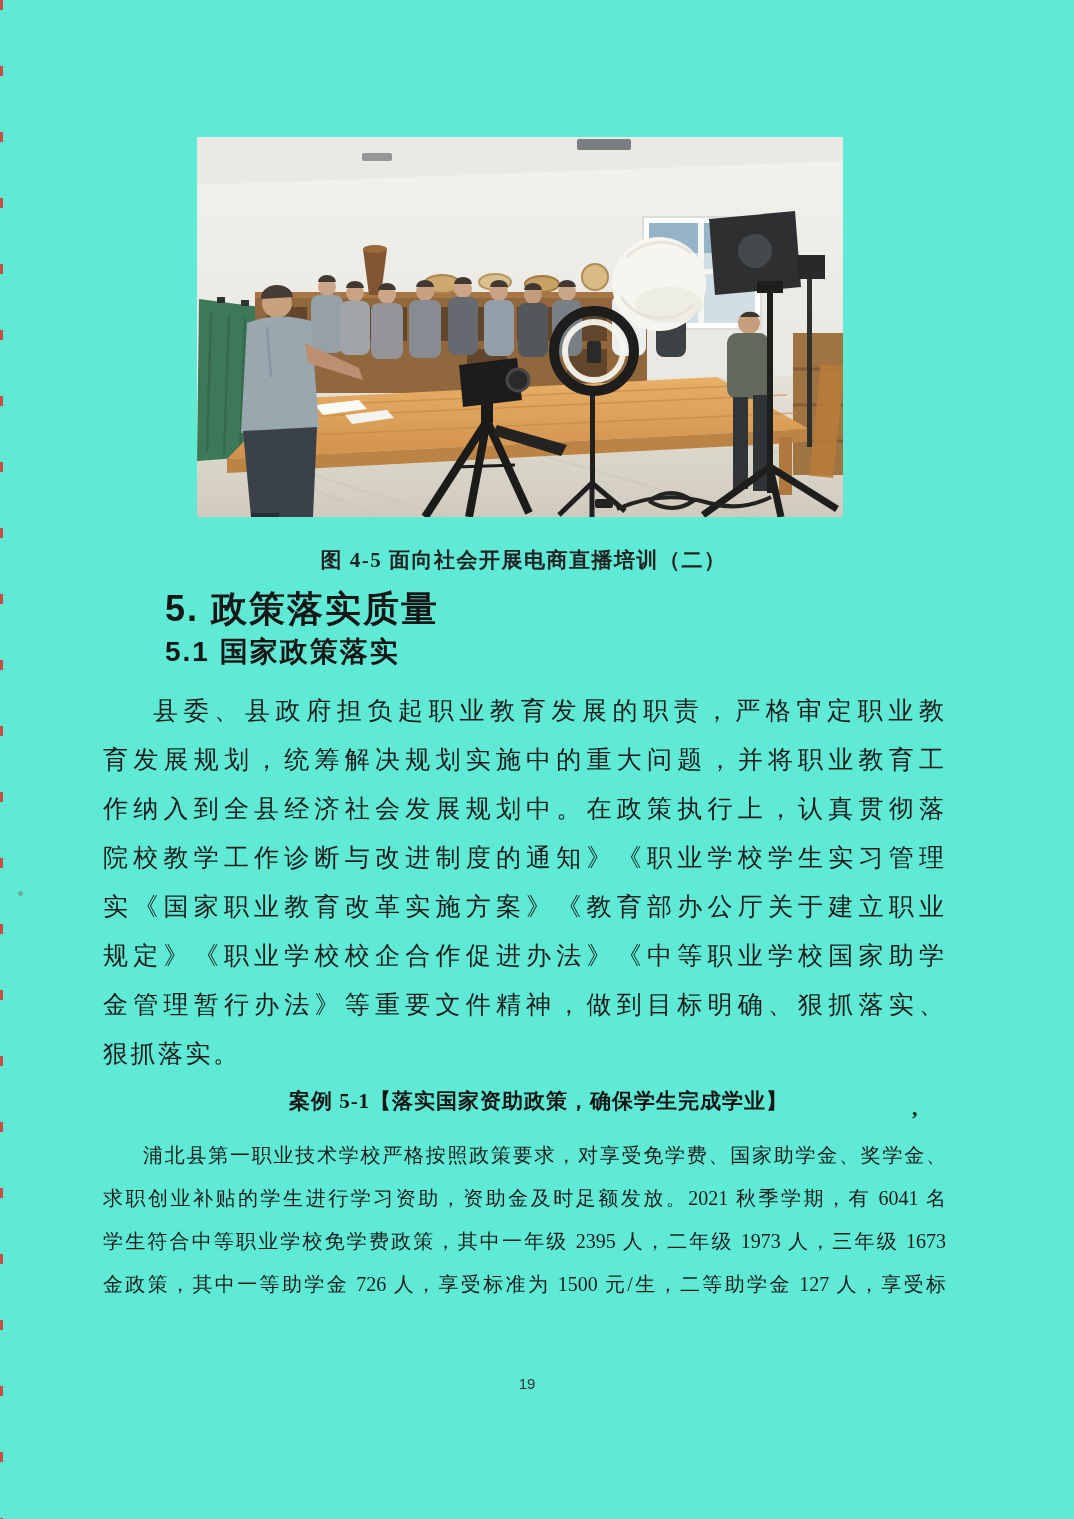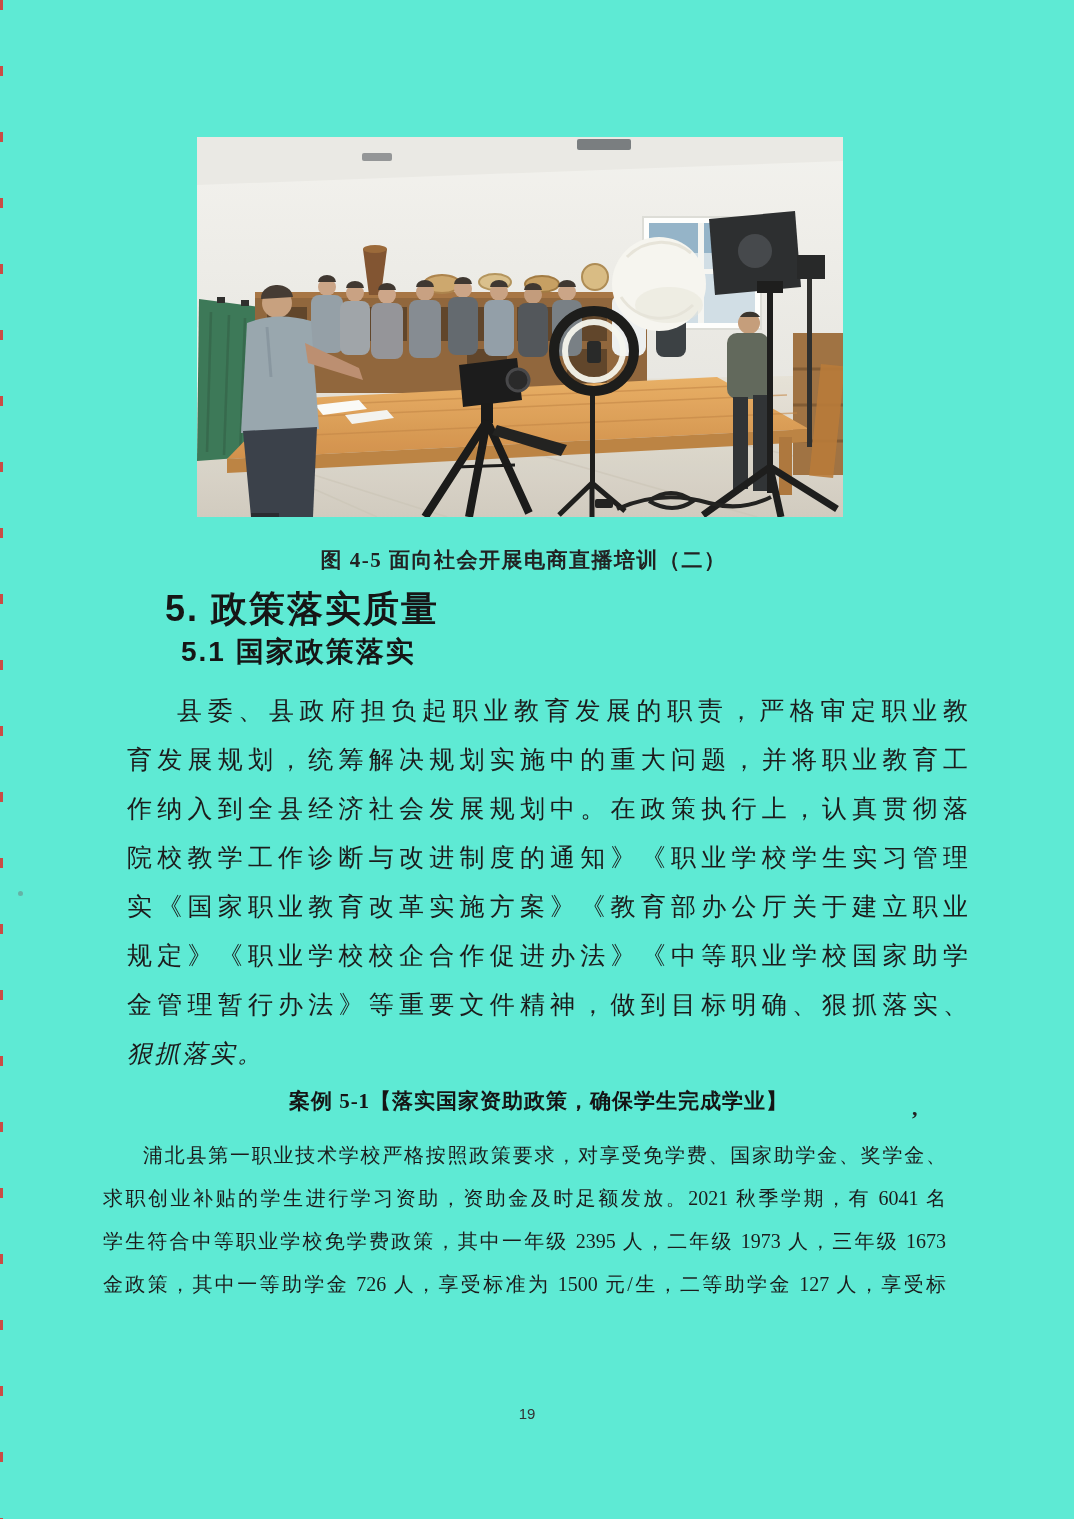--- a/index.html
+++ b/index.html
@@ -26,49 +26,48 @@
     text-align:center; color:#222;
   }
   .h1 {
     position:absolute; left:165px; top:585px;
     font-size:36px; font-weight:700; letter-spacing:2px;
     font-family:"Liberation Sans","DejaVu Sans",sans-serif; color:#161616;
   }
   .h2 {
     position:absolute; left:165px; top:633px;
     font-size:28px; font-weight:700; letter-spacing:2px;
-    font-family:"Liberation Sans","DejaVu Sans",sans-serif; color:#161616;margin-left:16px;
+    font-family:"Liberation Sans","DejaVu Sans",sans-serif; color:#161616;
   }
   .para {
     position:absolute; left:103px; top:686px; width:841px;
-    font-size:25px; color:#1c1c1c;margin-left:24px;
+    font-size:25px; color:#1c1c1c;
   }
   .para .jline { height:49px; line-height:49px; }
   .case-heading {
     position:absolute; left:118px; top:1087px; width:841px;
     text-align:center; font-size:21px; font-weight:700;
     letter-spacing:1px; color:#151515;
   }
   .case-lines {
     position:absolute; left:103px; top:1134px; width:843px;
     font-size:20px; color:#1c1c1c;
   }
   .case-lines .jline { height:43px; line-height:43px; }
   .jline {
     display:block; text-align:justify; text-align-last:justify;
     overflow:hidden; white-space:nowrap;
   }
   .para .jline:first-child { padding-left:50px; }
-  .para .jline:last-child { text-align-last:left; letter-spacing:2.5px;font-style:italic; }
+  .para .jline:last-child { text-align-last:left; letter-spacing:2.5px; }
   .case-lines .jline:first-child { padding-left:40px; }
   .page-number {
     position:absolute; left:0; top:1375px; width:1054px;
     text-align:center; font-size:15px; color:#333;
     font-family:"Liberation Sans","DejaVu Sans",sans-serif;
-    margin-top:30px;
   }
   .stray-comma {
     position:absolute; left:912px; top:1095px;
     font-size:22px; font-weight:700; color:#222;
   }
   .speck {
     position:absolute; left:18px; top:891px; width:5px; height:5px;
     border-radius:50%; background:rgba(110,110,110,0.45);
   }
 </style>

